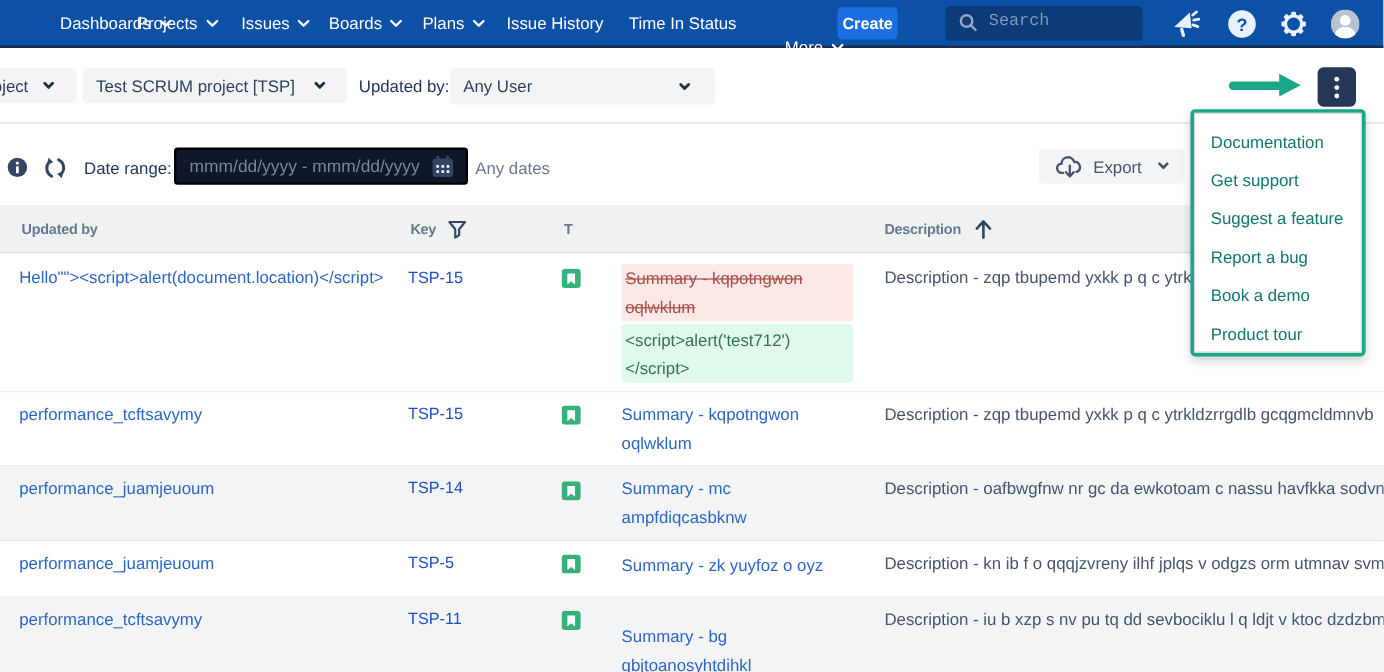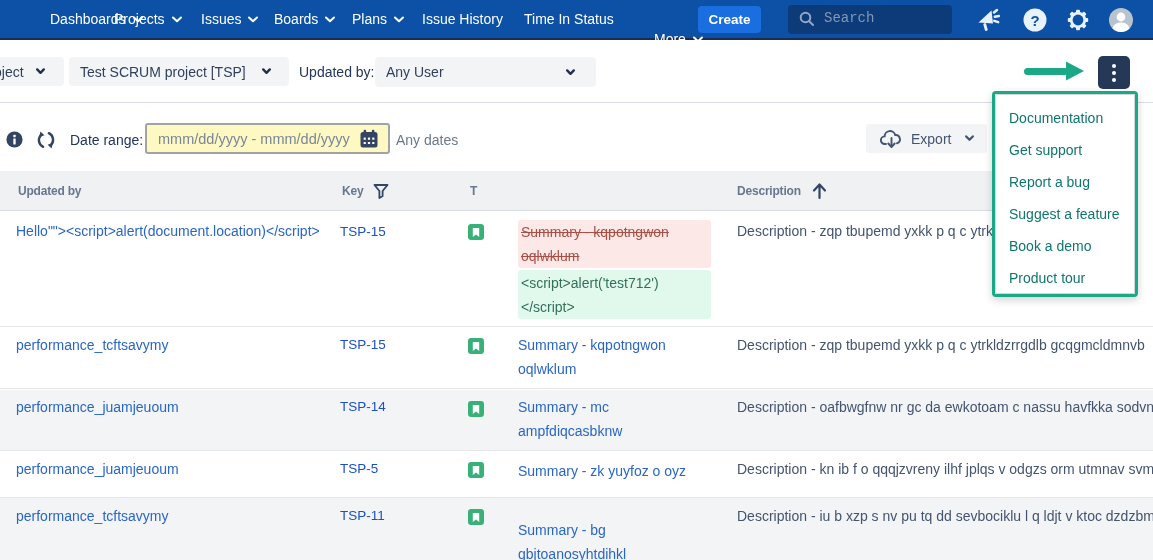--- a/index.html
+++ b/index.html
@@ -32,21 +32,21 @@
   box-shadow:0 3px 8px rgba(0,0,0,0.18); z-index:30; }
 #menu div { height:32px; line-height:32px; padding-left:14px; color:#0f766e;
   font-size:14px; }
 #menu { padding-top:8px; }
 #menu::before { content:""; position:absolute; inset:0; border:1px solid #d3d6dc;
   border-radius:2px; pointer-events:none; }
 
 
 #daterow { position:absolute; left:0; top:103px; width:918px; height:68px;padding-left:32px; }
 #dateinput { position:absolute; left:145px; top:20px; width:245px; height:31px;
-  border:2px solid #a3a3a3; border-radius:3px; background:#fef9c3; }
+  border:2px solid #000000; border-radius:3px; background:#0f172a; }
 #dateinput span { position:absolute; left:11px; top:6px; color:#7a8699; font-size:14.5px; }
 
 #exportbtn { position:absolute; left:866px; top:21px; width:121px; height:29px;
   background:#f3f4f6; border-radius:3px; display:flex; align-items:center;
   color:#44546f; font-size:14px; }
 
 
 #thead { position:absolute; left:0; top:171px; width:1090px; height:40px;
   background:#f0f1f3; border-bottom:1px solid #d8dbe1; }
 .th { position:absolute; top:0; height:40px; display:flex; align-items:center;
@@ -98,21 +98,21 @@
         <path d="M1 1.5 L5 5.3 L9 1.5" stroke="#fff" stroke-width="2" fill="none" stroke-linecap="round" stroke-linejoin="round"></path>
       </svg>
   </div>
   <div class="navitem" style="left:422px;">Issue History</div>
   <div class="navitem" style="left:524px;">Time In Status</div>
   <div class="navitem" style="left:654px;margin-top:20px;">More
     <svg width="10" height="7">
         <path d="M1 1.5 L5 5.3 L9 1.5" stroke="#fff" stroke-width="2" fill="none" stroke-linecap="round" stroke-linejoin="round"></path>
       </svg>
   </div>
-  <div class="abs" style="left:698px; top:6px; width:63px; height:27px; background:#1a6ee0; border-radius:4px; color:#fff; font-size:13.5px; font-weight:bold; text-align:center; line-height:27px;">Create</div>
+  <div class="abs" style="left:698px; top:6px; width:50px; height:27px; background:#1a6ee0; border-radius:4px; color:#fff; font-size:13.5px; font-weight:bold; text-align:center; line-height:27px;">Create</div>
   <div class="abs" style="left:788px; top:5px; width:164px; height:29px; background:#0d3a78; border-radius:4px;">
     <svg width="16" height="16" style="position:absolute; left:11px; top:6px;">
         <circle cx="6.5" cy="6.5" r="4.8" stroke="#93a7c4" stroke-width="2" fill="none"></circle>
         <path d="M10 10 L14 14" stroke="#93a7c4" stroke-width="2" stroke-linecap="round"></path>
       </svg>
     <span style="position:absolute; left:36px; top:5px; color:#8198b9; font-size:14px;font-family:Liberation Mono, monospace;">Search</span>
   </div>
 
   <svg class="abs" style="left:976px; top:7px;" width="24" height="24" viewBox="0 0 24 24">
     <path d="M2.5 15.5 L15.5 3.5 L17 16.5 Z" fill="#e8f1fe"></path>
@@ -295,19 +295,19 @@
       <rect width="16" height="16" rx="3.2" fill="#37b178"></rect>
       <path d="M4.8 3.9 H11.2 V13 L8 10.4 L4.8 13 Z" fill="#fff"></path>
     </svg>
     <div class="cell c4" style="top:20px;">Summary - bg gbjtoanosyhtdihkl</div>
     <div class="cell c5" style="top:6px;">Description - iu b xzp s nv pu tq dd sevbociklu l q ldjt v ktoc dzdzbm</div>
   </div>
 
   <div id="menu">
     <div>Documentation</div>
     <div>Get support</div>
+    <div>Suggest a feature</div>
     <div>Report a bug</div>
-    <div>Suggest a feature</div>
     <div>Book a demo</div>
     <div>Product tour</div>
   </div>
 
 </div>
 
 </body></html>

